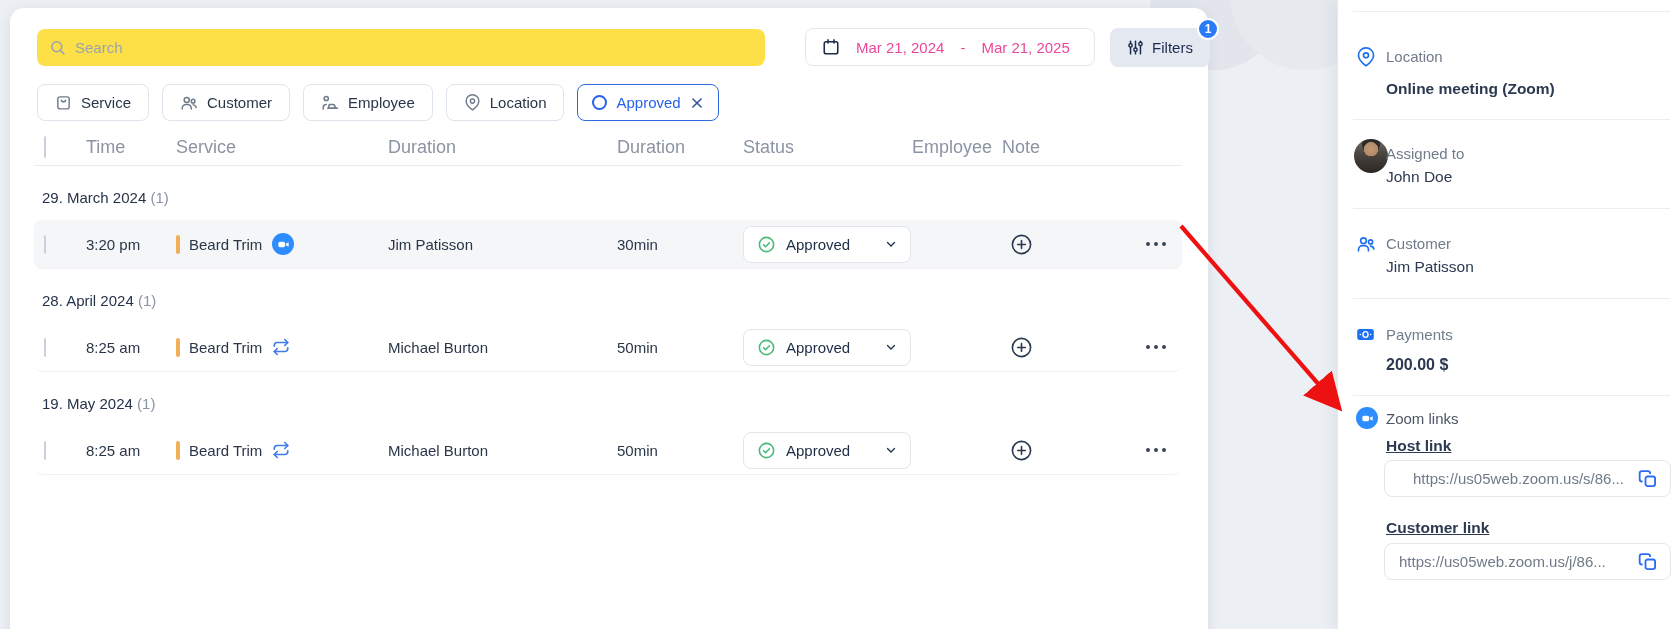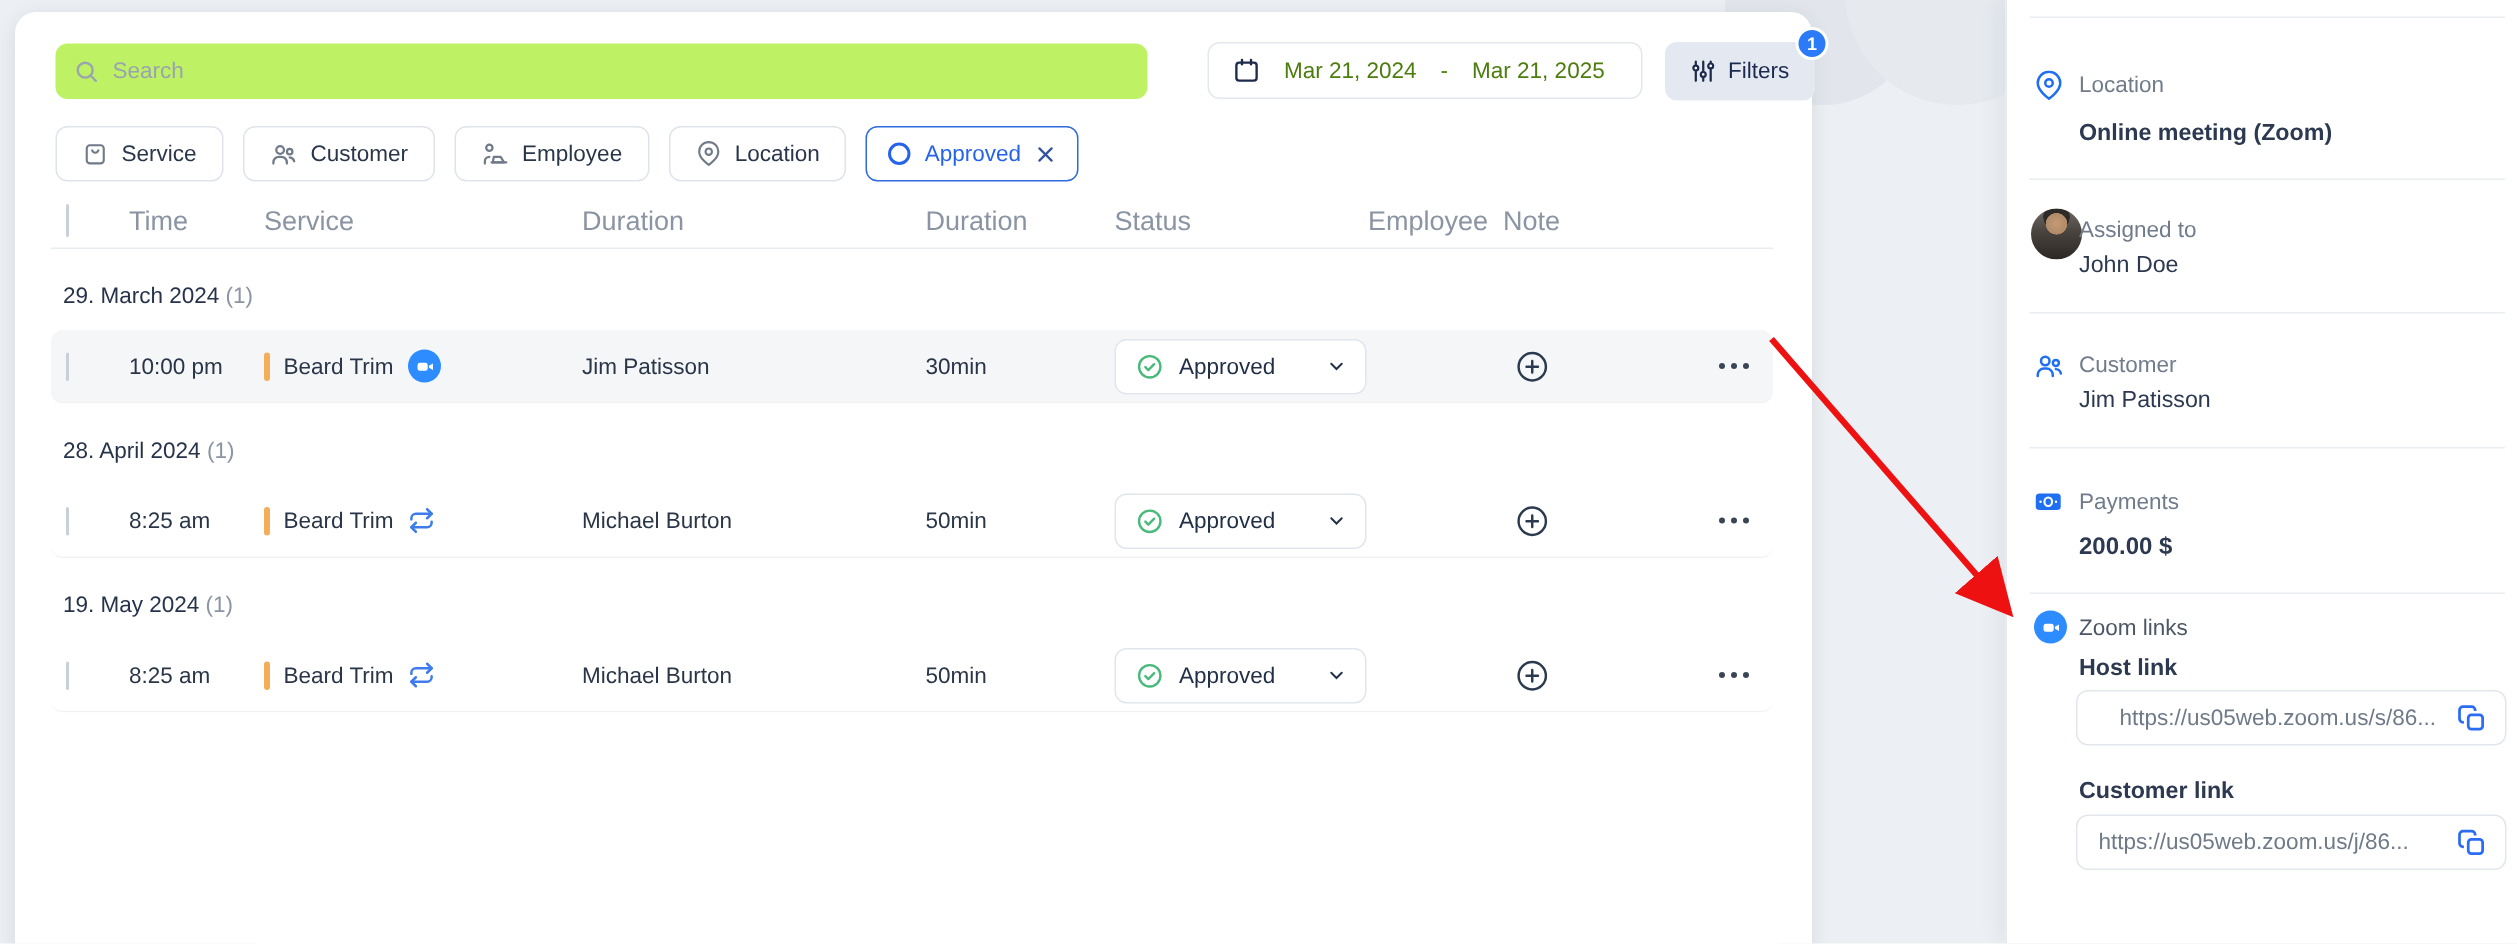--- a/index.html
+++ b/index.html
@@ -15,32 +15,32 @@
 
   
   .card {
     position:absolute; left:10px; top:8px; width:1198px; height:680px;
     background:#fff; border-radius:14px;
     box-shadow:0 3px 14px rgba(25,39,60,.09);
   }
   .toolbar { position:absolute; left:27px; top:20px; width:1146px; height:39px; }
   .search {
     position:absolute; left:0; top:1px; width:728px; height:37px;
-    background:#bef264; border-radius:8px; display:flex; align-items:center; padding:0 12px;
+    background:#fde047; border-radius:8px; display:flex; align-items:center; padding:0 12px;
   }
   .search input {
     border:none; outline:none; background:transparent; flex:1;
     font:15px "Liberation Sans",sans-serif; color:#42506b; margin-left:9px;
   }
   .search input::placeholder { color:#9aa3b0; }
   .daterange {
     position:absolute; left:768px; top:0; width:290px; height:38px;
     background:#fff; border:1px solid #e3e7ee; border-radius:8px;
     display:flex; align-items:center; gap:16px; padding:0 16px;
-    color:#4d7c0f; font-size:15px; cursor:pointer;
+    color:#ec4899; font-size:15px; cursor:pointer;
   }
   .filters-btn {
     position:absolute; left:1073px; top:0; width:100px; height:39px;
     background:#e4e9f1; border:none; border-radius:8px;
     display:flex; align-items:center; justify-content:center; gap:8px;
     color:#1c2a4d; font:500 15px "Liberation Sans",sans-serif; cursor:pointer;
   }
   .filters-badge {
     position:absolute; right:-9px; top:-10px; width:22px; height:22px;
     background:#2b7bf8; border:2px solid #fff; border-radius:50%;
@@ -101,21 +101,21 @@
     position:absolute; left:1337px; top:0; width:341px; height:629px;
     background:#fff; border-left:1px solid #e5e8ed;
     box-shadow:-6px 0 14px rgba(20,30,50,.05);
   }
   .pdiv { height:1px; background:#e9ecf0; margin:0 8px 0 15px; }
   .psec { position:relative; }
   .picon { position:absolute; left:18px; }
   .plabel { position:absolute; left:48px; font-size:15px; color:#707b8b; }
   .pvalue { position:absolute; left:48px; font-size:15.5px; color:#2c3950; font-weight:500; }
   .pavatar { position:absolute; left:16px; width:34px; height:34px; margin:0; }
-  .link-label { position:absolute; left:48px; font-size:15.5px; font-weight:600; color:#2c3950; }
+  .link-label { position:absolute; left:48px; font-size:15.5px; font-weight:600; color:#2c3950;text-decoration:underline; }
   .link-box {
     position:absolute; left:46px; width:287px; height:37px;
     border:1px solid #e2e6ed; border-radius:8px; background:#fff;
     display:flex; align-items:center; padding:0 10px 0 14px;
   }
   .link-box input {
     flex:1; border:none; outline:none; background:transparent;
     font:15px "Liberation Sans",sans-serif; color:#6f7a89; min-width:0;
   }
   .copy-btn { background:none; border:none; cursor:pointer; display:flex; padding:2px; }
@@ -218,21 +218,21 @@
   </div>
 
   <div class="tbody">
 
     <div class="group-head">
       <span>29. March 2024</span>
       <span class="count">(1)</span>
     </div>
     <div class="trow hl">
       <div class="c-check"><span class="checkbox"></span></div>
-      <div class="c-time">10:00 pm</div>
+      <div class="c-time">3:20 pm</div>
       <div class="c-service">
         <span class="svc-bar"></span>
         <span class="svc-name">Beard Trim</span>
         <span class="zoom-badge">
           <svg width="13" height="13" viewBox="0 0 24 24">
               <rect x="2.5" y="7" width="12.5" height="10" rx="3" fill="#fff"></rect>
               <path d="M16.5 10.8 L21.5 8 V16 L16.5 13.2 Z" fill="#fff"></path>
             </svg>
         </span>
       </div>

